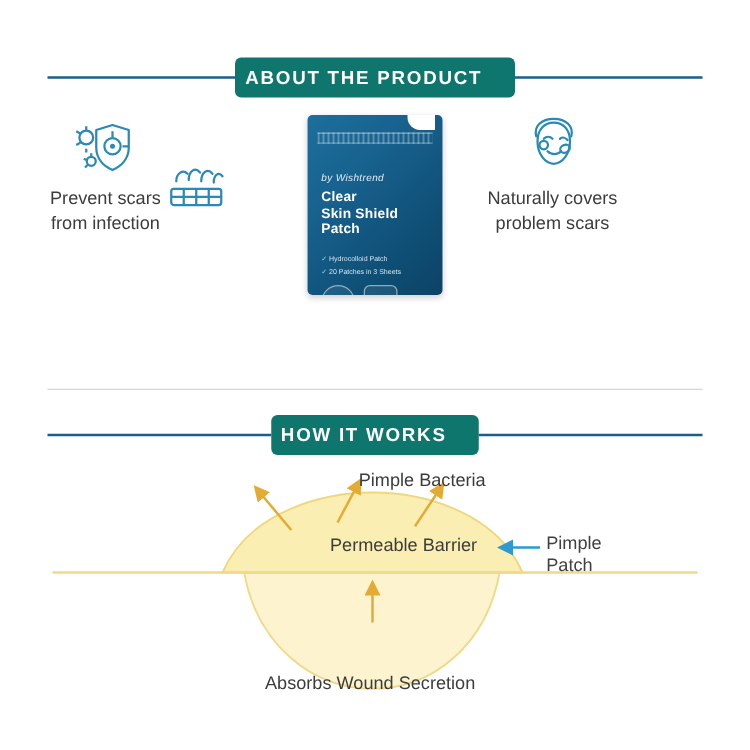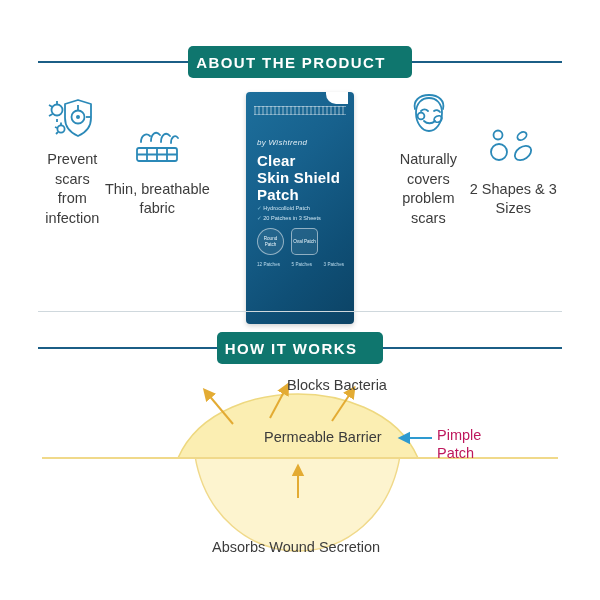--- a/index.html
+++ b/index.html
@@ -89,21 +89,21 @@
 
   
   .pouch-col {
     width: 120px;
     display: flex;
     justify-content: center;
     padding-top: 2px;
   }
   .pouch {
     width: 108px;
-    height: 232px;
+    height: 144px;
     border-radius: 4px;
     background: linear-gradient(135deg, #1d6f9c 0%, #17618d 35%, #0f4f76 72%, #0c4365 100%);
     position: relative;
     box-shadow: 0 2px 5px rgba(0,0,0,.18);
     overflow: hidden;
   }
   .pouch .zip {
     position: absolute;
     left: 8px; right: 8px; top: 14px;
     height: 9px;
@@ -124,21 +124,21 @@
     color: #eaf4fa;
     font-size: 8px;
     letter-spacing: .3px;
     font-style: italic;
     opacity: .95;
   }
   .pouch .title {
     position: absolute;
     left: 11px; top: 60px;
     color: #ffffff;
-    font-size: 15px;
+    font-size: 11px;
     font-weight: bold;
     line-height: 1.14;
     white-space: pre-line;
     letter-spacing: .2px;
   }
   .pouch .bullets {
     position: absolute;
     left: 11px; top: 112px;
     color: #cfe6f3;
     font-size: 5.6px;
@@ -184,21 +184,21 @@
   .lbl {
     position: absolute;
     font-size: 14.5px;
     color: #3c3c3c;
     white-space: pre-line;
     line-height: 1.25;
   }
   #lbl-blocks { left: 287px; top: 376px; }
   #lbl-barrier { left: 240px; top: 428px; margin-left: 24px; }
   #lbl-absorbs { left: 212px; top: 538px; }
-  #lbl-pimple { left: 437px; top: 426px; color: #be185d; }
+  #lbl-pimple { left: 437px; top: 426px; color: #404040; }
 </style>
 </head>
 <body>
 
 <div class="section-head" id="about-head">
   <div class="rule left"></div>
   <div class="pill">ABOUT THE PRODUCT</div>
   <div class="rule right"></div>
 </div>
 
@@ -236,21 +236,20 @@
           <path d="M22 19 C22 12 27 8 31 13" stroke-linecap="round"></path>
           <path d="M32 20 C32 13 37 9 41 14" stroke-linecap="round"></path>
           <path d="M42 21 C42 15 46 12 49 16" stroke-linecap="round"></path>
           <rect x="8" y="26" width="40" height="13" rx="2"></rect>
           <line x1="8" y1="32.5" x2="48" y2="32.5"></line>
           <line x1="18" y1="26" x2="18" y2="39"></line>
           <line x1="28" y1="26" x2="28" y2="39"></line>
           <line x1="38" y1="26" x2="38" y2="39"></line>
         </svg>
       </div>
-      <div class="caption">Thin, breathable fabric</div>
     </div>
   </div>
 
   <div class="pouch-col">
     <div class="pouch">
       <div class="notch"></div>
       <div class="zip"></div>
       <div class="brand">by Wishtrend</div>
       <div class="title">Clear
 Skin Shield
@@ -282,31 +281,20 @@
           <path d="M33 20 C35 18.5 37.5 19 39 21" stroke-linecap="round"></path>
           <path d="M23 30 C26 33 31 33 34 30" stroke-linecap="round"></path>
           <circle cx="20" cy="25" r="3.4"></circle>
           <ellipse cx="37" cy="28" rx="4" ry="3" transform="rotate(-25 37 28)"></ellipse>
         </svg>
       </div>
       <div class="caption">Naturally covers
 problem scars</div>
     </div>
 
-    <div class="feature">
-      <div class="icon">
-        <svg width="56" height="50" viewBox="0 0 56 50" fill="none" stroke="#2b89b8" stroke-width="1.8">
-          <circle cx="13" cy="13" r="4.5"></circle>
-          <circle cx="14" cy="30" r="8"></circle>
-          <ellipse cx="37" cy="14" rx="5" ry="3.5" transform="rotate(-35 37 14)"></ellipse>
-          <ellipse cx="38" cy="31" rx="9" ry="6" transform="rotate(-35 38 31)"></ellipse>
-        </svg>
-      </div>
-      <div class="caption">2 Shapes &amp; 3 Sizes</div>
-    </div>
   </div>
 </div>
 
 <div class="thin-divider"></div>
 
 <div class="section-head" id="works-head">
   <div class="rule left"></div>
   <div class="pill">HOW IT WORKS</div>
   <div class="rule right"></div>
 </div>
@@ -332,17 +320,17 @@
     <line x1="233" y1="58" x2="207" y2="27" stroke="#e3ab33" stroke-width="2" marker-end="url(#goldArrow)"></line>
     <line x1="270" y1="52" x2="286" y2="22" stroke="#e3ab33" stroke-width="2" marker-end="url(#goldArrow)"></line>
     <line x1="332" y1="55" x2="352" y2="25" stroke="#e3ab33" stroke-width="2" marker-end="url(#goldArrow)"></line>
 
     <line x1="298" y1="132" x2="298" y2="104" stroke="#e3ab33" stroke-width="2" marker-end="url(#goldArrow)"></line>
 
     <line x1="432" y1="72" x2="404" y2="72" stroke="#2e9ad0" stroke-width="2" marker-end="url(#cyanArrow)"></line>
   </svg>
 </div>
 
-<div class="lbl" id="lbl-blocks">Blocks Bacteria</div>
+<div class="lbl" id="lbl-blocks">Pimple Bacteria</div>
 <div class="lbl" id="lbl-barrier">Permeable Barrier</div>
 <div class="lbl" id="lbl-absorbs">Absorbs Wound Secretion</div>
 <div class="lbl" id="lbl-pimple">Pimple
 Patch</div>
 
 </body></html>

